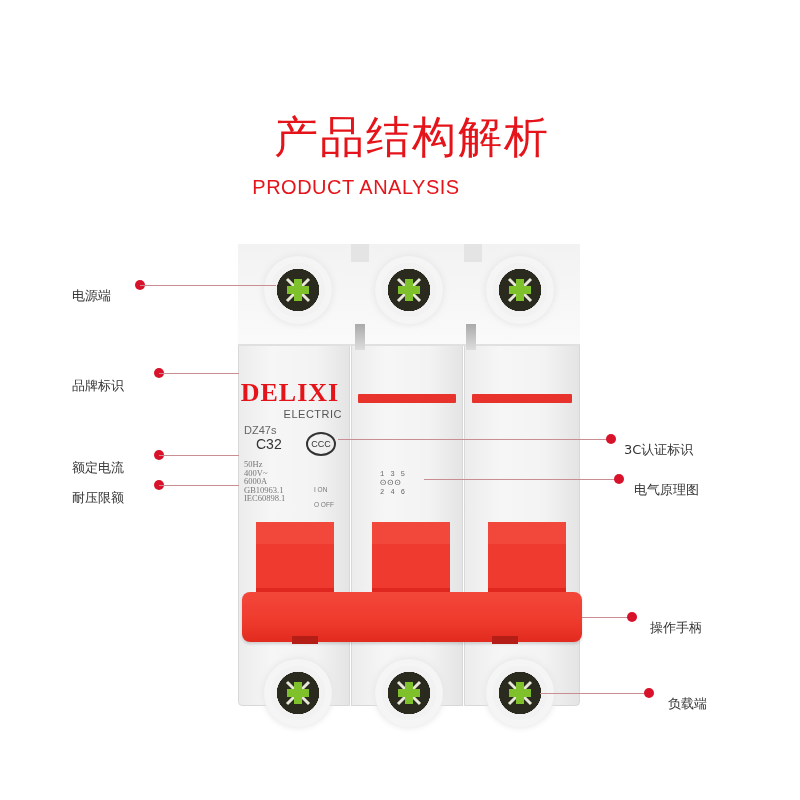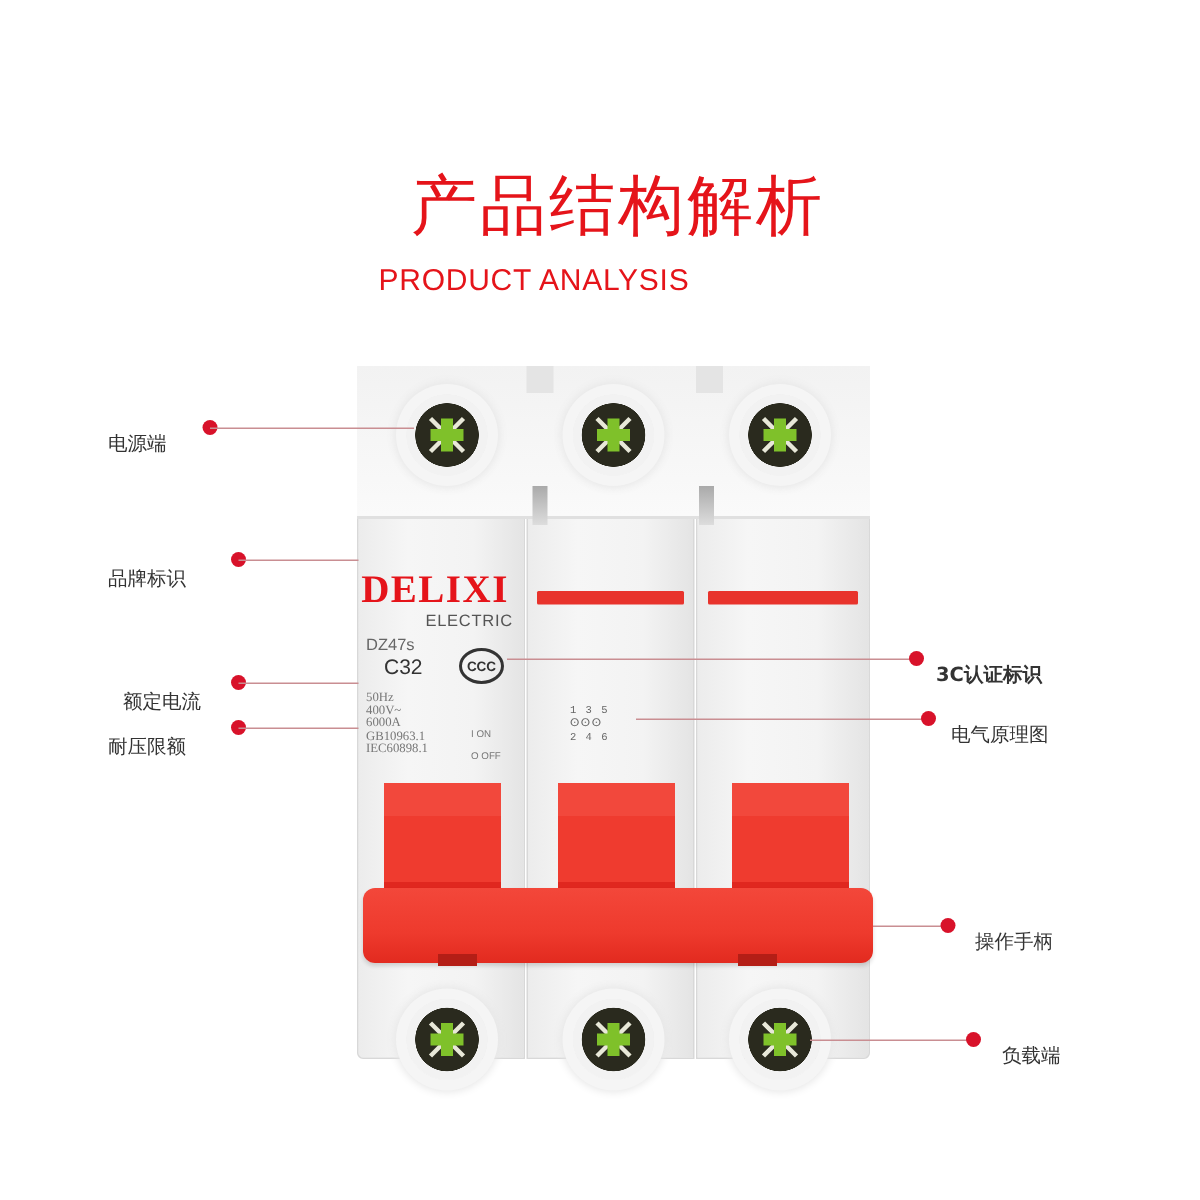--- a/index.html
+++ b/index.html
@@ -31,21 +31,21 @@
 
   .brand { position: absolute; left: 238px; top: 378px; width: 104px; text-align: center;
     font-family: "Liberation Serif", serif; font-weight: bold; font-size: 26px; color: #e5141a; letter-spacing: 1px; }
   .brand-sub { position: absolute; left: 238px; top: 408px; width: 104px; text-align: right;
     font-family: "Liberation Sans", sans-serif; font-size: 11px; color: #555; letter-spacing: 0.5px; }
   .model { position: absolute; left: 244px; top: 424px; font-family: Liberation Sans, sans-serif; font-size: 11px; color: #666; }
   .rating { position: absolute; left: 244px; top: 436px; font-family: "Liberation Sans", sans-serif; font-size: 14px; color: #333; margin-left: 12px; }
   .specs { position: absolute; left: 244px; top: 460px; font-family: Liberation Serif, serif; font-size: 8.5px; line-height: 8.6px; color: #777; }
   .onoff { position: absolute; left: 314px; top: 482px; font-family: "Liberation Sans", sans-serif; font-size: 6.5px; line-height: 15px; color: #777; }
   .ccc { position: absolute; left: 306px; top: 432px; width: 30px; height: 24px; border: 2px solid #333; border-radius: 50%;
-    font-family: "Liberation Sans", sans-serif; font-size: 9px; font-weight: bold; color: #333; text-align: center; line-height: 20px; }
+    font-family: "Liberation Sans", sans-serif; font-size: 9px; font-weight: normal; color: #333; text-align: center; line-height: 20px; }
 
   .red-bar { position: absolute; height: 9px; background: #e8332c; border-radius: 1px; top: 394px; }
   .schematic { position: absolute; left: 380px; top: 470px; width: 36px; height: 36px; color: #666; font-size: 7px; font-family: "Liberation Mono", monospace; line-height: 9px; letter-spacing: 1px; }
 
   .handle-slot { position: absolute; top: 522px; width: 78px; height: 76px; background: #ef3b2f;
     box-shadow: inset 0 -10px 0 #e0271f, inset 0 22px 0 #f2483c; }
   .handle-bar { position: absolute; left: 242px; top: 592px; width: 340px; height: 50px; border-radius: 8px;
     background: linear-gradient(180deg,#f3473a 0%,#ee3a2d 60%,#e22a1f 100%); box-shadow: 0 2px 3px rgba(0,0,0,0.15); }
   .handle-hole { position: absolute; top: 636px; width: 26px; height: 8px; background: #b41e16; }
 
@@ -145,34 +145,34 @@
   <span class="label" style="left:72px;top:276px;">电源端</span>
   <span class="dot" style="left:135px;top:280px;"></span>
   <span class="callout-line" style="left:140px;top:285px;width:136px;"></span>
 </div>
 <div>
   <span class="label" style="left:72px;top:366px;">品牌标识</span>
   <span class="dot" style="left:154px;top:368px;"></span>
   <span class="callout-line" style="left:159px;top:373px;width:80px;"></span>
 </div>
 <div>
-  <span class="label" style="left:82px;top:448px;">额定电流</span>
+  <span class="label" style="left:72px;top:448px;">额定电流</span>
   <span class="dot" style="left:154px;top:450px;"></span>
   <span class="callout-line" style="left:159px;top:455px;width:80px;"></span>
 </div>
 <div>
   <span class="label" style="left:72px;top:478px;">耐压限额</span>
   <span class="dot" style="left:154px;top:480px;"></span>
   <span class="callout-line" style="left:159px;top:485px;width:80px;"></span>
 </div>
 
 <div>
   <span class="callout-line" style="left:338px;top:439px;width:274px;"></span>
   <span class="dot" style="left:606px;top:434px;"></span>
-  <span class="label" style="left:624px;top:430px;font-weight:bold;">3C认证标识</span>
+  <span class="label" style="left:624px;top:430px;">3C认证标识</span>
 </div>
 <div>
   <span class="callout-line" style="left:424px;top:479px;width:196px;"></span>
   <span class="dot" style="left:614px;top:474px;"></span>
   <span class="label" style="left:634px;top:470px;">电气原理图</span>
 </div>
 <div>
   <span class="callout-line" style="left:582px;top:617px;width:50px;"></span>
   <span class="dot" style="left:627px;top:612px;"></span>
   <span class="label" style="left:650px;top:608px;">操作手柄</span>

